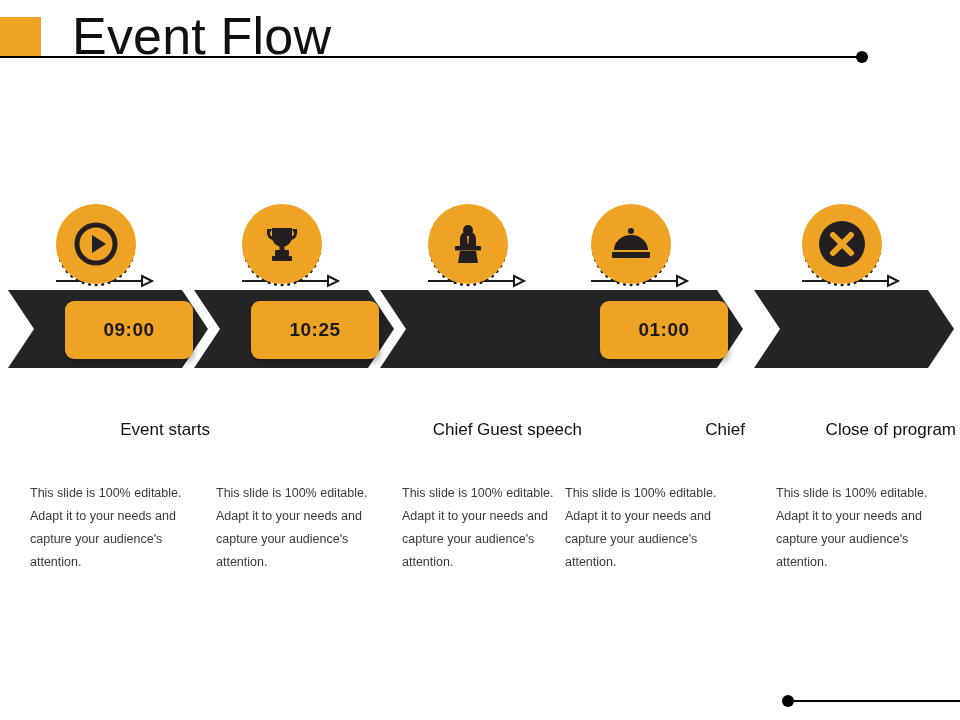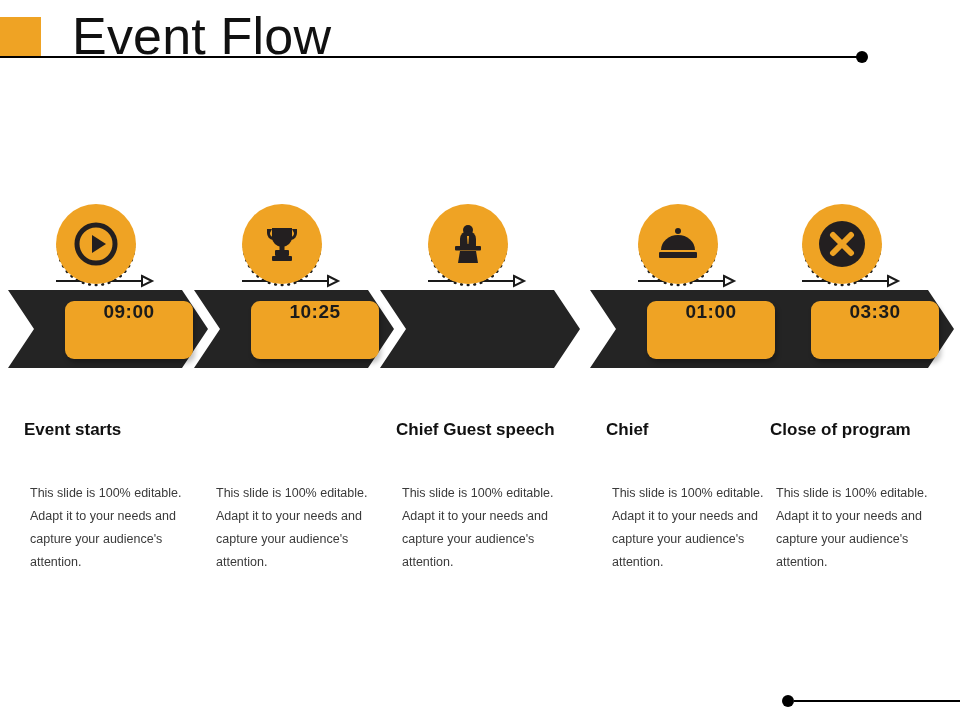--- a/index.html
+++ b/index.html
@@ -142,41 +142,41 @@
   .time-badge {
     position: absolute;
     top: 111px;
     left: 41px;
     width: 128px;
     height: 58px;
     border-radius: 9px;
     background: #EFA324;
     box-shadow: 2px 4px 5px rgba(0,0,0,0.25);
     display: flex;
-    align-items: flex-start;
+    align-items: center;
     justify-content: center;
     z-index: 3;
   }
   .time-badge-text {
     font-size: 19px;
     font-weight: bold;
     color: #1b1b1b;
     letter-spacing: 0.5px;
     font-family: "Liberation Sans", sans-serif;
   }
 
   
   .step-heading {
     position: absolute;
     top: 228px;
     left: 0;
     width: 186px;
-    text-align: left;
+    text-align: right;
     font-size: 17px;
-    font-weight: bold;
+    font-weight: normal;
     color: #111111;
     line-height: 24px;
     font-family: "Liberation Sans", sans-serif;
   }
   .step-body {
     position: absolute;
     top: 292px;
     left: 6px;
     width: 174px;
     text-align: left;
@@ -257,21 +257,21 @@
       <path d="M21 14 h2 l-0.6 8 h-0.8 z" fill="#EFA324"></path>
       <rect x="9" y="24" width="26" height="4.5" rx="1" fill="#231f20"></rect>
       <path d="M14 29 h16 l2 12 h-20 z" fill="#231f20"></path>
     </svg>
         </div>
       </div>
       <div class="ribbon"></div>
       <div class="step-heading">Chief Guest speech</div>
       <div class="step-body">This slide is 100% editable. Adapt it to your needs and capture your audience's attention.</div>
     </div>
-    <div class="step" style="left: 606px;">
+    <div class="step" style="left: 559px;">
       <div class="icon-wrap">
         <svg class="arc-svg" viewBox="0 0 115 105">
       <path d="M12 52 A38 38 0 1 0 88 52 A38 38 0 1 0 12 52" fill="none" stroke="#1a1a1a" stroke-width="2.6" stroke-linecap="round" stroke-dasharray="0.6 6"></path>
       <path d="M10 86 L96 86" stroke="#1a1a1a" stroke-width="2.2"></path>
       <path d="M96 81 L106 86 L96 91 Z" fill="none" stroke="#1a1a1a" stroke-width="2"></path>
     </svg>
         <div class="icon-circle">
           <svg width="46" height="46" viewBox="0 0 46 46">
       <circle cx="23" cy="10" r="3" fill="#231f20"></circle>
       <path d="M6 29 a17 15 0 0 1 34 0 z" fill="#231f20"></path>
@@ -294,22 +294,19 @@
       <path d="M96 81 L106 86 L96 91 Z" fill="none" stroke="#1a1a1a" stroke-width="2"></path>
     </svg>
         <div class="icon-circle">
           <svg width="58" height="58" viewBox="0 0 58 58">
       <circle cx="29" cy="29" r="23" fill="#231f20"></circle>
       <path d="M20 20 L38 38 M38 20 L20 38" stroke="#EFA324" stroke-width="6" stroke-linecap="round"></path>
     </svg>
         </div>
       </div>
       <div class="ribbon"></div>
-      <div class="time-badge">
-        <span class="time-badge-text">03:30</span>
-      </div>
       <div class="step-heading">Close of program</div>
       <div class="step-body">This slide is 100% editable. Adapt it to your needs and capture your audience's attention.</div>
     </div>
   </div>
 
 <div id="footer-rule"></div>
 <div id="footer-rule-dot"></div>
 
 </body></html>

